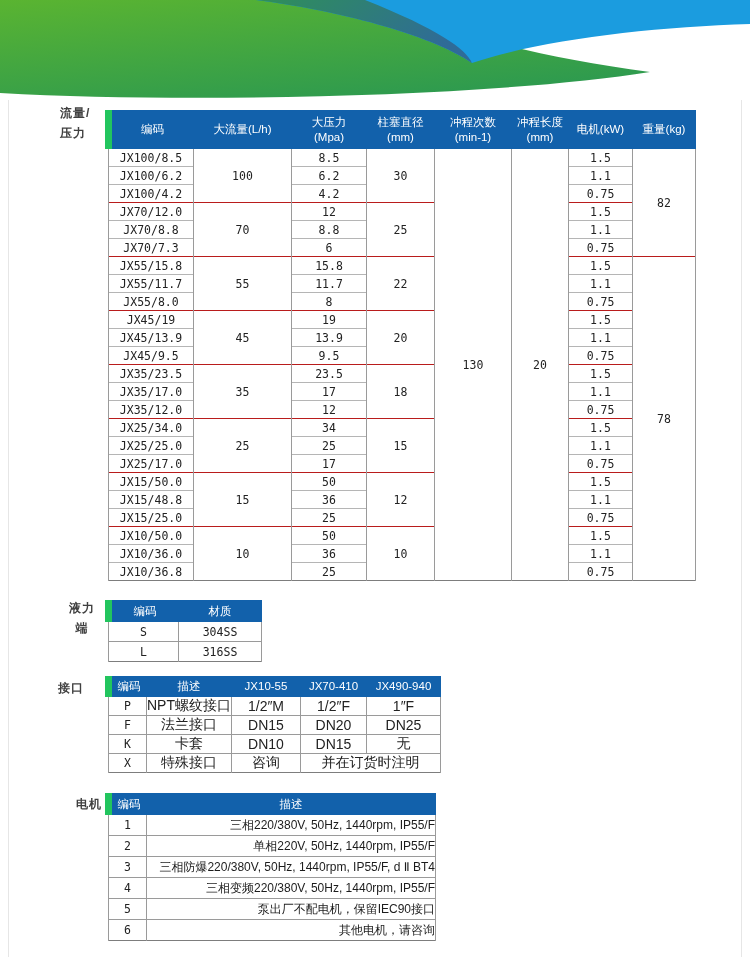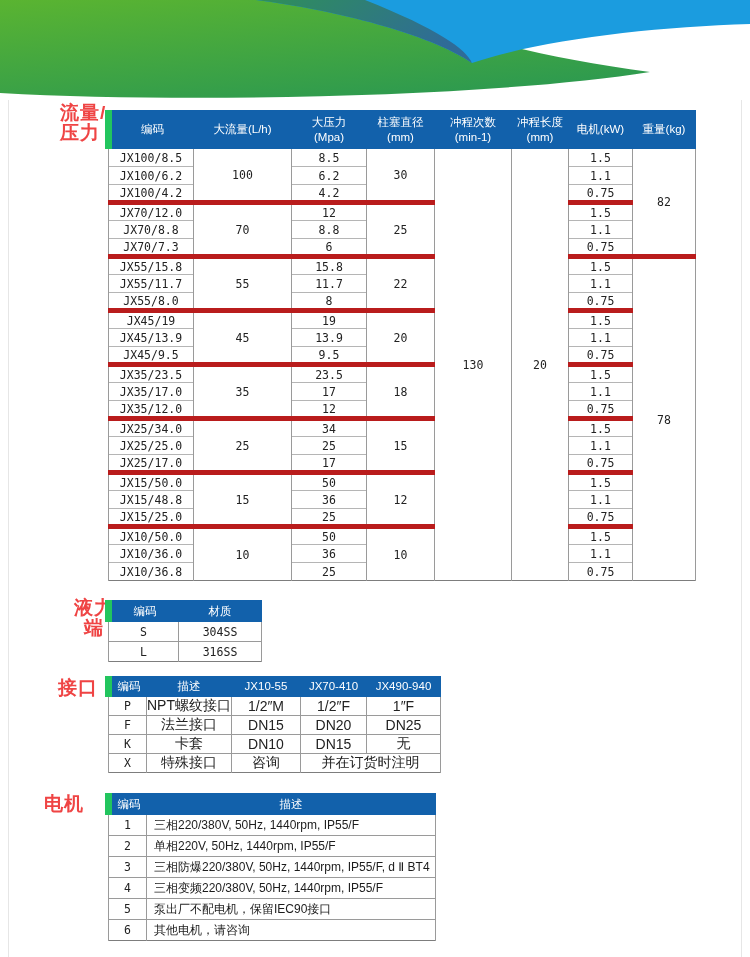--- a/index.html
+++ b/index.html
@@ -7,21 +7,21 @@
   body {
     width:750px; height:957px; position:relative; overflow:hidden;
     font-family:"Liberation Sans", sans-serif; background:#ffffff;
   }
   .page-edge { position:absolute; top:100px; bottom:0; width:1px; background:#e6e6e6; }
   .edge-left { left:8px; } .edge-right { left:741px; }
 
   .deco { position:absolute; left:0; top:0; }
 
   .section-label {
-    position:absolute; color:#ef4444; font-weight:bold; font-size:19px;
+    position:absolute; color:#404040; font-weight:bold; font-size:12px;
     line-height:20px; white-space:pre-line; letter-spacing:1px;
   }
 
   table.spec {
     position:absolute; border-collapse:collapse; table-layout:fixed;
     border:1px solid #7d7d7d; background:#fff;
   }
   table.spec th, table.spec td { overflow:hidden; text-align:center; vertical-align:middle; }
   table.spec thead th {
     background:#1261ab; color:#ffffff; font-weight:normal;
@@ -29,21 +29,21 @@
     border:1px solid #1261ab; border-left:1px solid rgba(255,255,255,.4);
     padding:2px 1px;
   }
   table.spec thead th:first-child { border-left:7px solid #22c55e; }
   table.spec td {
     border-left:1px solid #9a9a9a; border-right:1px solid #9a9a9a;
     border-top:1px solid #b5b5b5; border-bottom:none;
     color:#222; font-size:11.5px;
     font-family:"DejaVu Sans Mono", monospace;
   }
-  table.spec tbody tr.group-start td { border-top:5px solid #b91c1c; }
+  table.spec tbody tr.group-start td { border-top:1px solid #b91c1c; }
   table.spec tbody tr:first-child td { border-top:none; }
 
   #flow-table { left:105px; top:110px; width:587px; }
   #flow-table thead tr { height:38px; }
   #flow-table tbody tr { height:18px; }
 
   #hydraulic-table { left:105px; top:600px; width:153px; }
   #hydraulic-table thead tr { height:21px; }
   #hydraulic-table tbody tr { height:20px; }
   #hydraulic-table td { border-top:1px solid #9a9a9a; }
@@ -52,21 +52,21 @@
   #interface-table thead tr { height:20px; }
   #interface-table tbody tr { height:19px; }
   #interface-table td { border-top:1px solid #9a9a9a; font-size:11.5px; }
   #interface-table td.cjk { font-family:"Liberation Sans", sans-serif; font-size:14px; }
 
   #motor-table { left:105px; top:793px; width:327px; }
   #motor-table thead tr { height:21px; }
   #motor-table tbody tr { height:21px; }
   #motor-table td { border-top:1px solid #9a9a9a; }
   #motor-table td.desc {
-    text-align:left; padding-left:7px; font-family:"Liberation Sans", sans-serif;
+    text-align:right; padding-left:7px; font-family:"Liberation Sans", sans-serif;
     font-size:12px; color:#1c1c1c;
   }
 </style>
 </head>
 <body>
 
 <div class="page-edge edge-left"></div>
 <div class="page-edge edge-right"></div>
 
 <svg class="deco" width="750" height="112" viewBox="0 0 750 112">
@@ -80,24 +80,24 @@
       <stop offset="1" stop-color="#2f6b98"></stop>
     </linearGradient>
   </defs>
   <path fill="url(#gGreen)" d="M0,0 L365,0 C450,33 530,56 650,72 C500,96 200,104 0,93 Z"></path>
   <path fill="#1b9cdf" d="M256,0 L750,0 L750,24 C650,27 540,40 472,63 C430,34 335,10 256,0 Z"></path>
   <path fill="url(#gTeal)" d="M256,0 L365,0 C438,29 466,49 472,63 C430,34 335,10 256,0 Z"></path>
 </svg>
 
 <div class="section-label" style="left:60px; top:103px;">流量/
 压力</div>
-<div class="section-label" style="left:74px; top:598px; width:40px; text-align:center;">液力
+<div class="section-label" style="left:62px; top:598px; width:40px; text-align:center;">液力
 端</div>
 <div class="section-label" style="left:58px; top:678px;text-align:center;">接口</div>
-<div class="section-label" style="left:44px; top:794px;text-align:center;">电机</div>
+<div class="section-label" style="left:76px; top:794px;text-align:center;">电机</div>
 
 <table class="spec" id="flow-table">
     <colgroup>
       <col style="width: 85px;">
       <col style="width: 98px;">
       <col style="width: 75px;">
       <col style="width: 68px;">
       <col style="width: 77px;">
       <col style="width: 57px;">
       <col style="width: 64px;">

